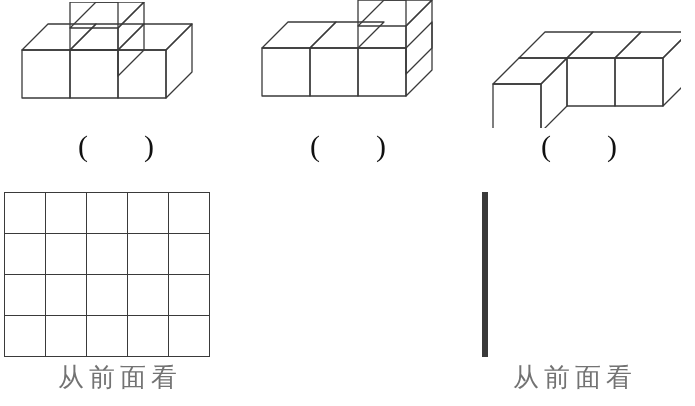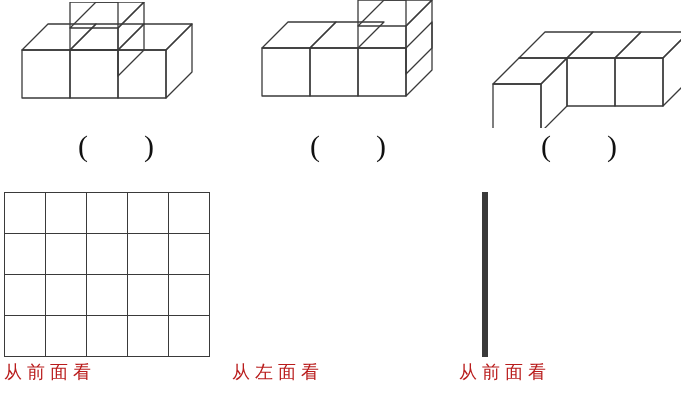--- a/index.html
+++ b/index.html
@@ -85,25 +85,25 @@
     width: 40px;
     height: 40px;
     background: #ffffff;
   }
 
   
   .caption {
     position: absolute;
     top: 360px;
     width: 232px;
-    text-align: left;
-    font-size: 18px;
+    text-align: center;
+    font-size: 26px;
     letter-spacing: 5px;
     font-family: "Liberation Serif", "DejaVu Serif", serif;
-    color: #b91c1c;
+    color: #737373;
     white-space: nowrap;
   }
   .cap-0 { left: 4px; }
   .cap-1 { left: 0px; }
   .cap-2 { left: -4px; }
 
   
   .gw-0 { left: 4px; }
   .gw-1 { left: 250px; }
 
@@ -236,21 +236,20 @@
             <td></td>
             <td></td>
             <td></td>
             <td></td>
             <td></td>
           </tr>
         </tbody>
       </table>
     </div>
 
-    <div class="caption cap-1">从左面看</div>
   </div>
 
   <div class="column col-2">
 
     <div class="figure-box fig-2">
       <svg width="200" height="118" viewBox="0 0 200 118" xmlns="http://www.w3.org/2000/svg" fill="none" stroke="#3a3a3a" stroke-width="1.3" stroke-linejoin="round" stroke-linecap="round">
 
         <path d="M38 48 L64 22 L112 22 L86 48 Z"></path>
         <path d="M86 48 L112 22 L160 22 L134 48 Z"></path>
         <path d="M134 48 L160 22 L208 22 L182 48 Z"></path>

